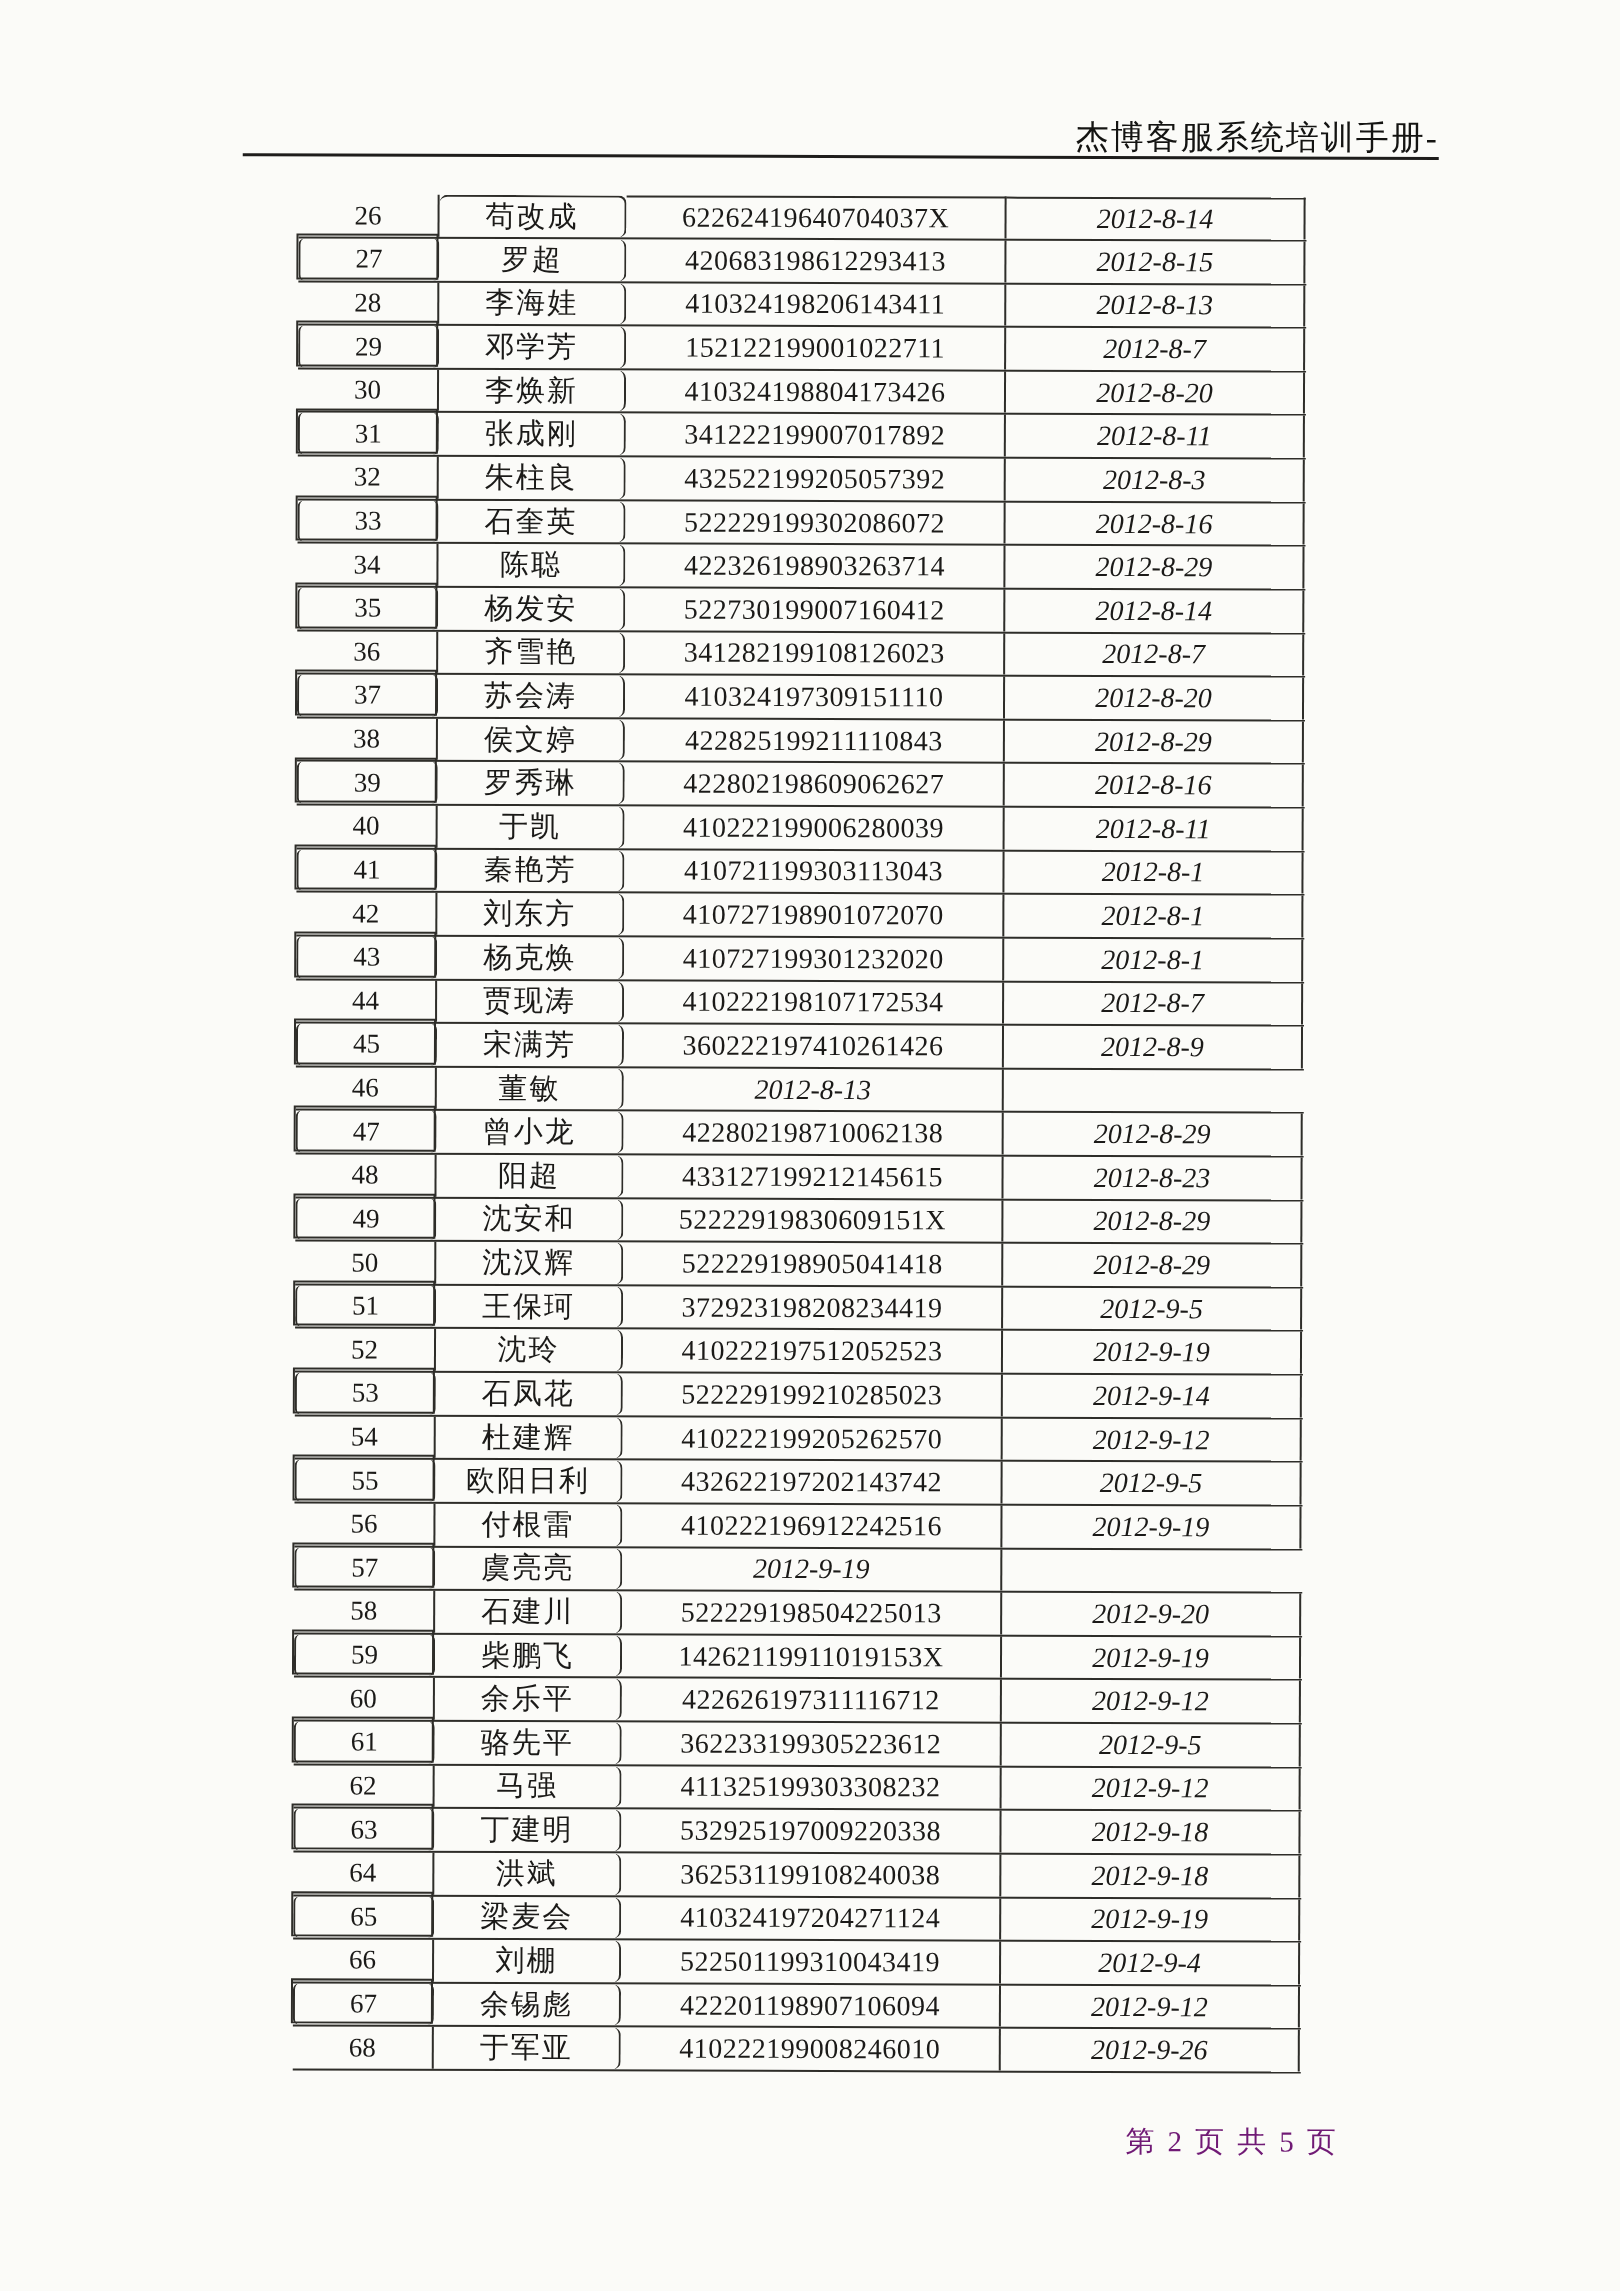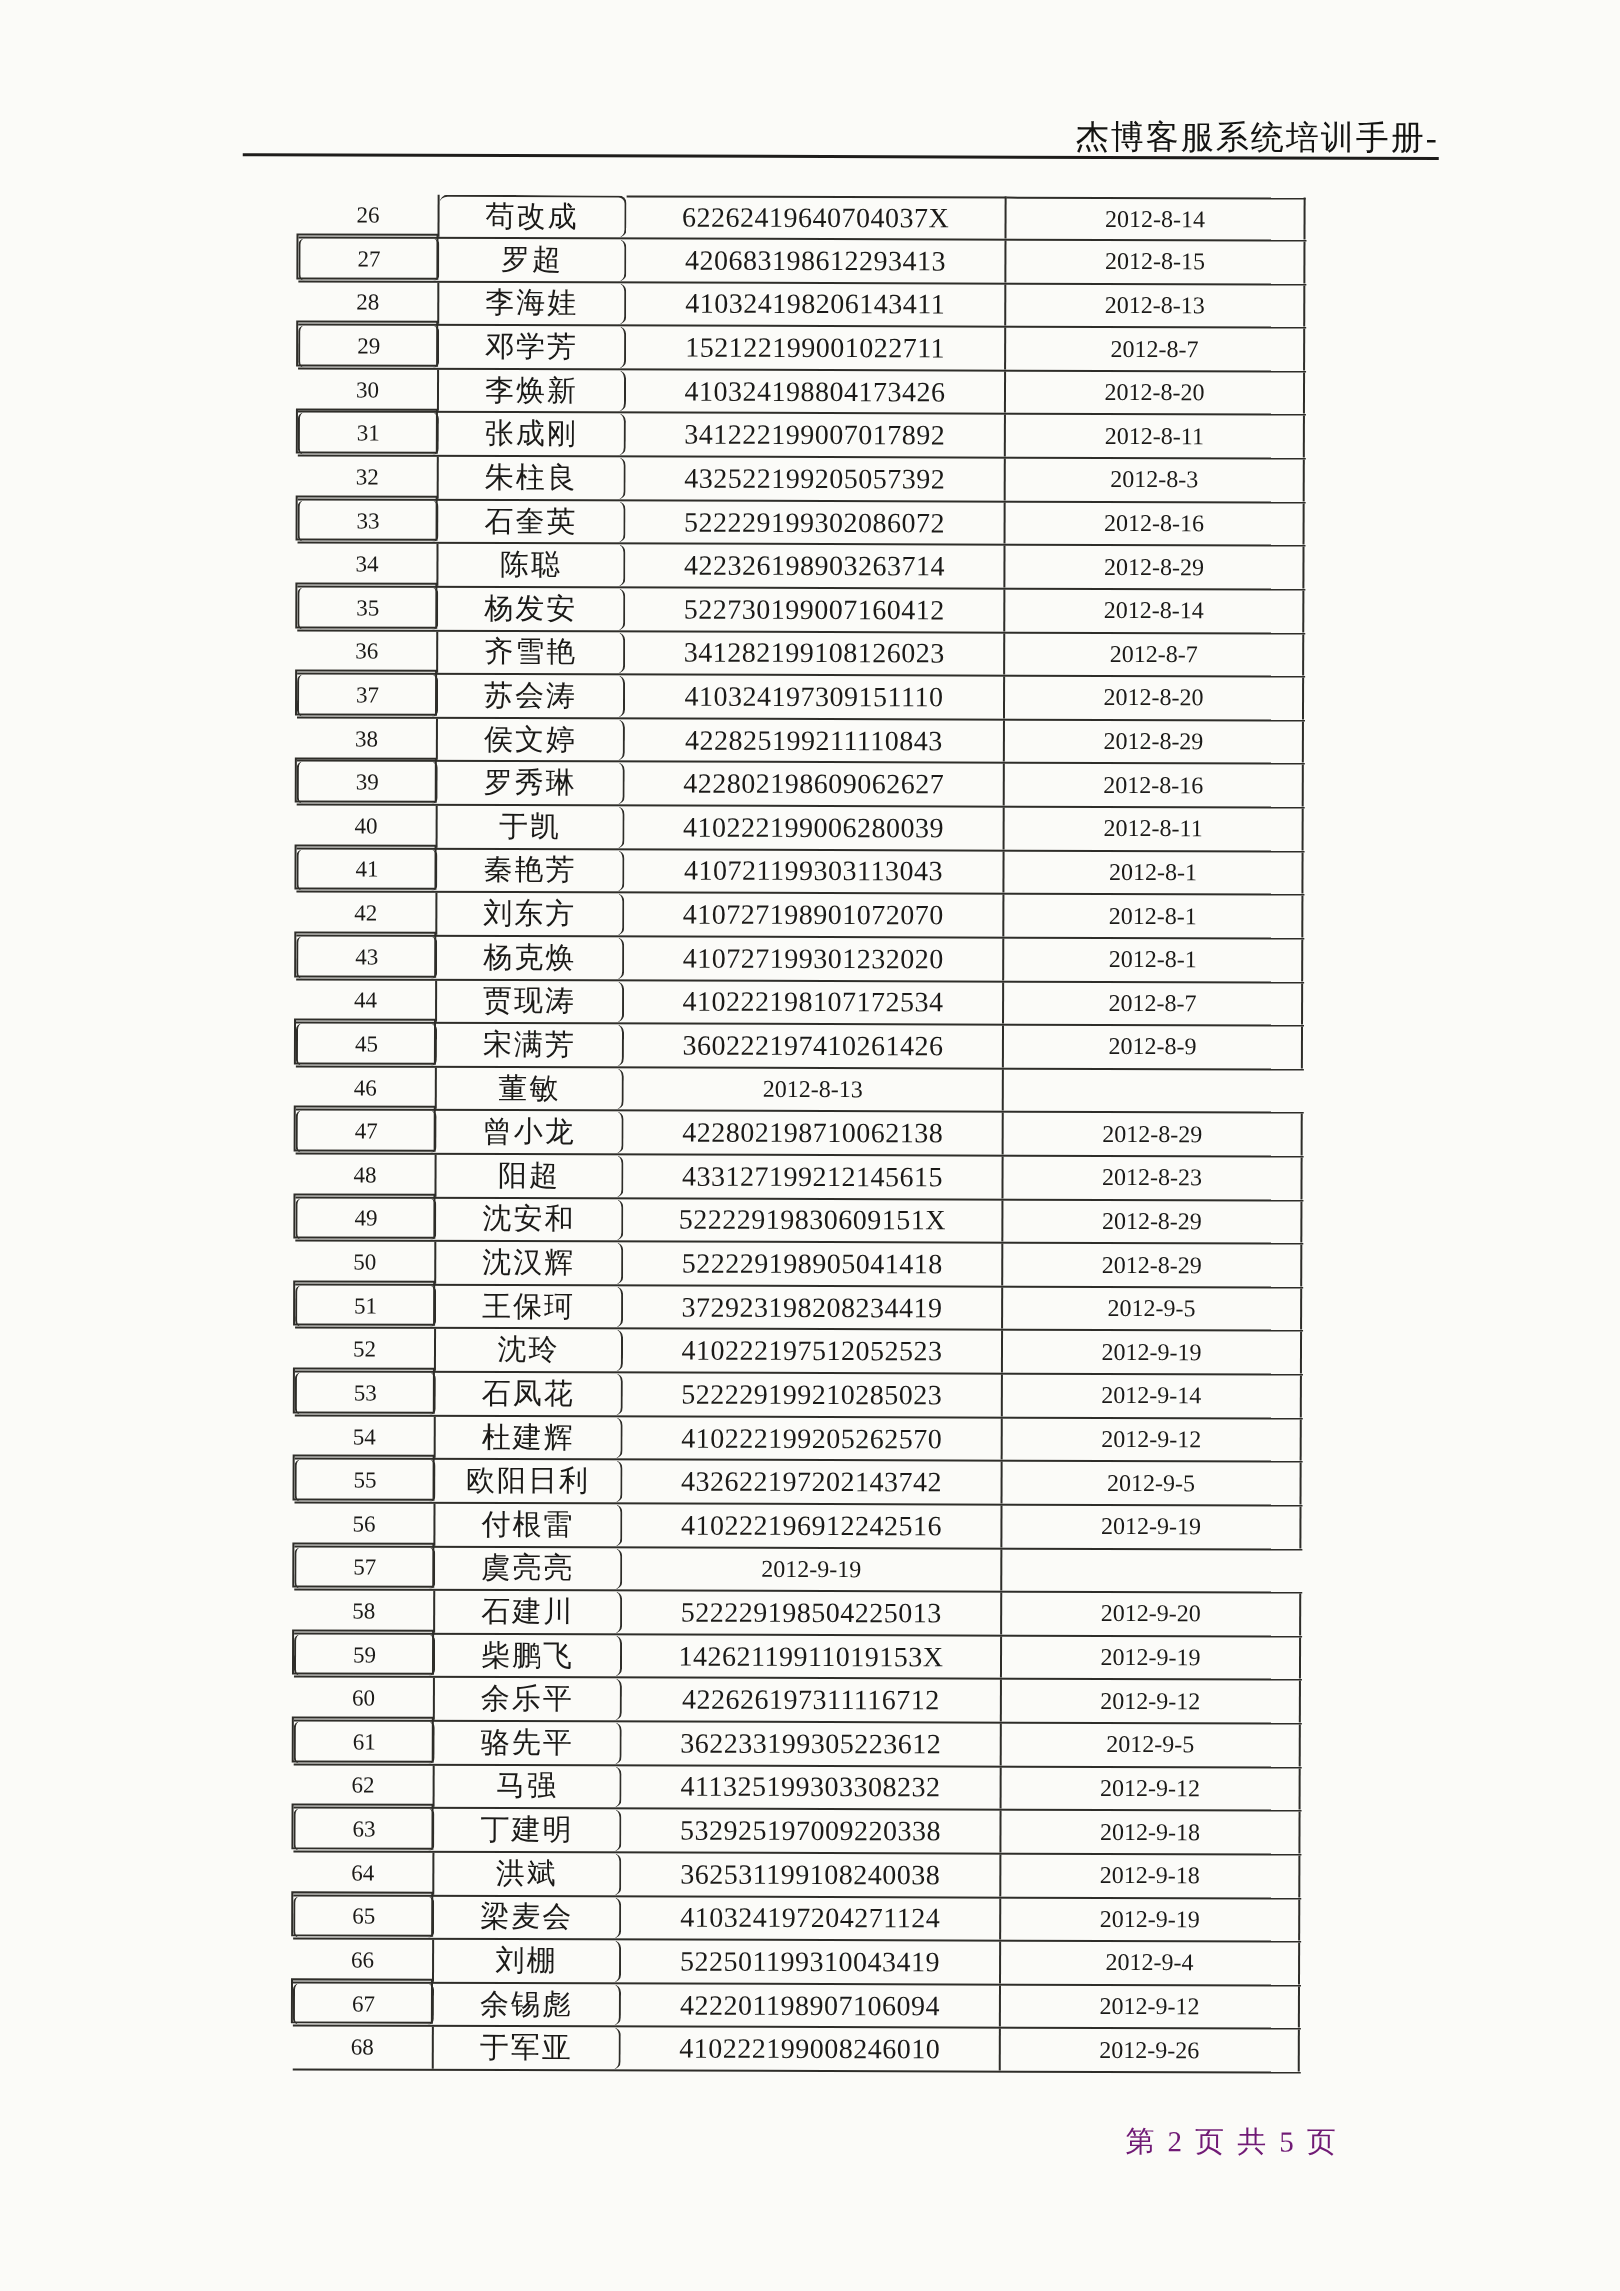--- a/index.html
+++ b/index.html
@@ -48,24 +48,24 @@
     display:grid;
     grid-template-columns:141px 187px 380px 299px;
     border-bottom:2px solid var(--line);
   }
   .cell{
     display:flex;align-items:center;justify-content:center;
     position:relative;
     overflow:visible;
     white-space:nowrap;
   }
-  .c0{font-size:23px;border-right:2px solid var(--line);}
+  .c0{font-size:27px;border-right:2px solid var(--line);}
   .c1{font-size:29px;border-right:2px solid var(--line);letter-spacing:2px;border-radius:8px;}
   .c2{font-size:28px;border-right:2px solid var(--line);letter-spacing:0.5px;}
-  .c3{font-size:24px;border-right:2px solid var(--line);}
+  .c3{font-size:28px;border-right:2px solid var(--line);font-style:italic;}
   .row.first .c1,.row.first .c2,.row.first .c3{border-top:2px solid var(--line);}
   .row.boxed .c0{border-left:2px solid var(--line);border-radius:6px;}
   
   .row.boxed .c0::after{
     content:"";
     position:absolute;
     left:-3.9px;top:-4.9px;right:-1px;bottom:1px;
     border:2px solid var(--line);
     pointer-events:none;
   }

